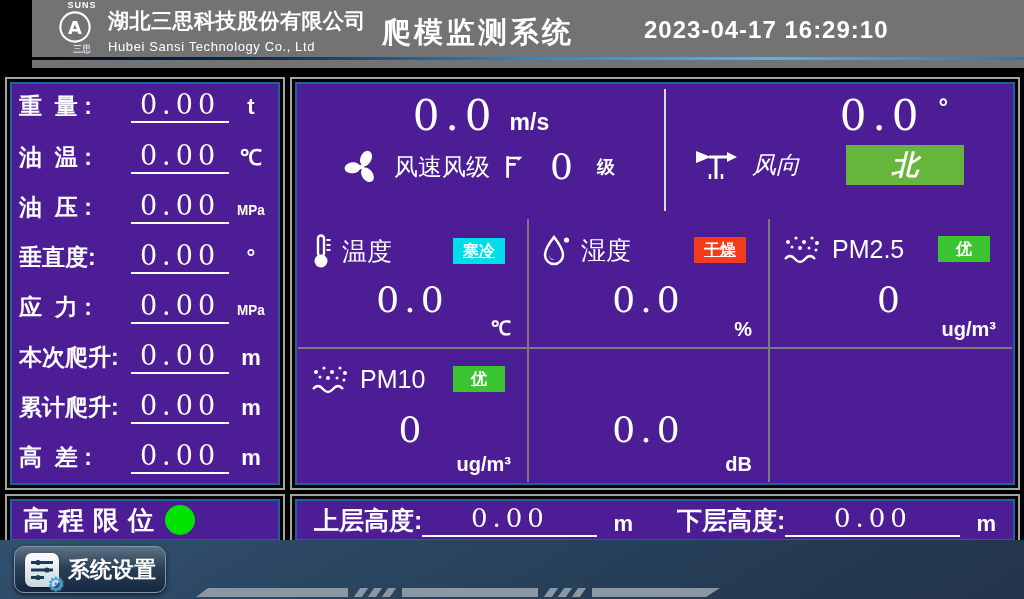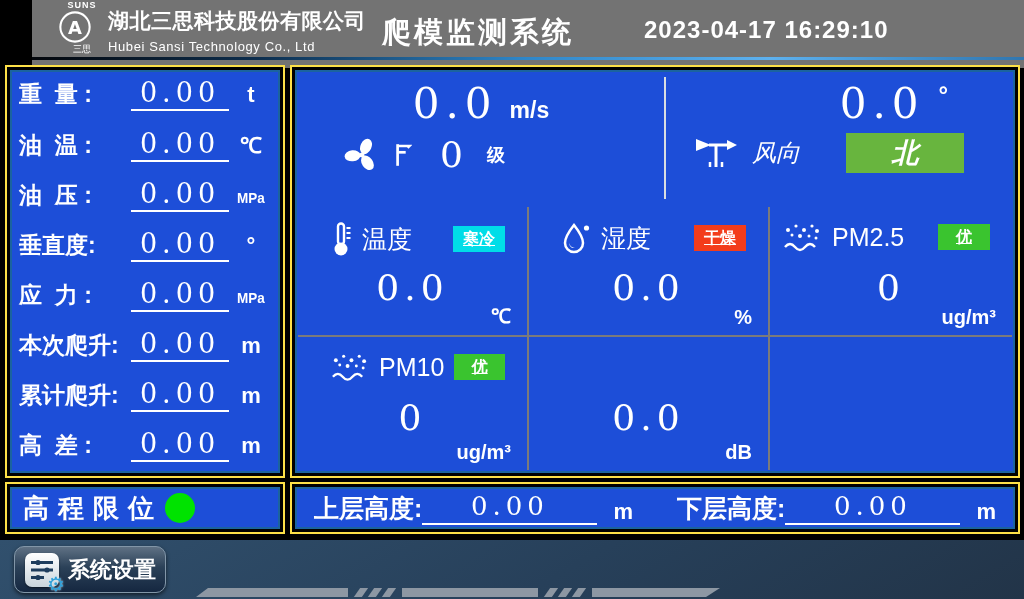--- a/index.html
+++ b/index.html
@@ -14,22 +14,22 @@
     background:linear-gradient(90deg,#04070c 0%,#0c2d4d 22%,#2e86c8 48%,#5db1ef 72%,#2a6fa8 100%); }
   .logo { position:absolute; left:26px; top:1px; width:48px; text-align:center; line-height:1; }
   .logo-top { font-size:9px; font-weight:bold; letter-spacing:1px; }
   .logo-bottom { font-size:9px; margin-top:1px; }
   .company { position:absolute; left:76px; top:7px; }
   .company-cn { font-size:21px; font-weight:bold; letter-spacing:0.5px; white-space:nowrap; }
   .company-en { font-size:13px; letter-spacing:0.6px; margin-top:4px; white-space:nowrap; }
   .app-title { position:absolute; left:350px; top:13px; font-size:29px; font-weight:bold; letter-spacing:3px; white-space:nowrap; }
   .datetime { position:absolute; left:612px; top:16px; font-size:24px; font-weight:bold; letter-spacing:1px; white-space:nowrap; }
   
-  .panel { position:absolute; background:#1d4ed8; border:2px solid #fde047;
-    box-shadow: inset 0 0 0 3px #000, inset 0 0 0 5px #1b639f; }
+  .panel { position:absolute; background:#4c1d95; border:2px solid #a3a3a3;
+    box-shadow: inset 0 0 0 3px #000, inset 0 0 0 5px #1b639f; margin-top: 12px; }
   
   .left-panel { left:5px; top:65px; width:280px; height:413px;
     display:flex; flex-direction:column; justify-content:space-between; padding:12px 10px 14px 12px; }
   .lrow { display:flex; align-items:baseline; }
   .lbl { font-size:23px; font-weight:bold; white-space:pre; min-width:112px; }
   .uline { flex:1; border-bottom:2px solid #fff; text-align:center;
     font-family:"DejaVu Serif", serif; font-size:27px; letter-spacing:5px; padding-bottom:2px; line-height:1.05; }
   .unit { width:44px; text-align:center; font-weight:bold; font-size:22px; }
   .unit.mpa { font-size:15px; transform:scaleX(0.9); }
   
@@ -47,21 +47,21 @@
   .level-unit { font-size:18px; font-weight:bold; margin-left:10px; }
   .wd-top { display:flex; justify-content:center; align-items:flex-start; gap:14px; margin-top:10px; padding-left:110px; }
   .deg { font-size:24px; font-weight:bold; margin-top:-2px; }
   .wd-bottom { display:flex; align-items:center; gap:14px; margin-top:8px; padding-left:28px;font-style:italic; }
   .compass-badge { width:118px; height:40px; margin-left:32px; display:flex; align-items:center; justify-content:center;
     font-size:27px; font-weight:bold; }
   
   .sensor-grid { position:absolute; left:6px; right:6px; top:140px; bottom:6px;
     display:grid; grid-template-columns:231px 241px 1fr; grid-template-rows:130px 1fr; }
   .cell { position:relative; }
-  .cell.br { border-right:2px solid #7b7b7b;padding-left:20px; }
+  .cell.br { border-right:2px solid #7b7b7b; }
   .cell.bb { border-bottom:2px solid #7b7b7b; }
   .cell-head { display:flex; align-items:center; gap:10px; padding:14px 22px 0 12px; }
   .cell-name { font-size:25px; white-space:nowrap; }
   .badge { margin-left:auto; width:52px; height:26px; display:flex; align-items:center; justify-content:center;
     font-size:16px; font-weight:bold; color:#fff;text-decoration:underline; }
   .cell-val { position:absolute; left:0; right:0; top:60px; text-align:center;
     font-family:"DejaVu Serif", serif; font-size:36px; letter-spacing:5px; }
   .cell-unit { position:absolute; right:16px; bottom:6px; font-size:20px; font-weight:bold; }
   
   .bottom-left { left:5px; top:482px; width:280px; height:52px; display:flex; align-items:center; padding:0 16px; }
@@ -171,20 +171,21 @@
         </div>
         <div class="ws-bottom">
           <svg width="36" height="36" viewBox="0 0 36 36">
             <g fill="#fff">
               <ellipse cx="18" cy="8.5" rx="5.5" ry="8" transform="rotate(25 18 18)"></ellipse>
               <ellipse cx="18" cy="8.5" rx="5.5" ry="8" transform="rotate(145 18 18)"></ellipse>
               <ellipse cx="18" cy="8.5" rx="5.5" ry="8" transform="rotate(265 18 18)"></ellipse>
               <circle cx="18" cy="18" r="2.5"></circle>
             </g>
           </svg>
+          <span class="wind-label">风速风级</span>
           <svg width="18" height="28" viewBox="0 0 20 30">
             <g stroke="#fff" stroke-width="3" fill="none">
               <path d="M4 3 v24"></path>
                 <path d="M4 5 h13 l-2 2"></path>
                 <path d="M4 12 h9"></path>
             </g>
           </svg>
           <span class="level-num">0</span>
           <span class="level-unit">级</span>
         </div>

